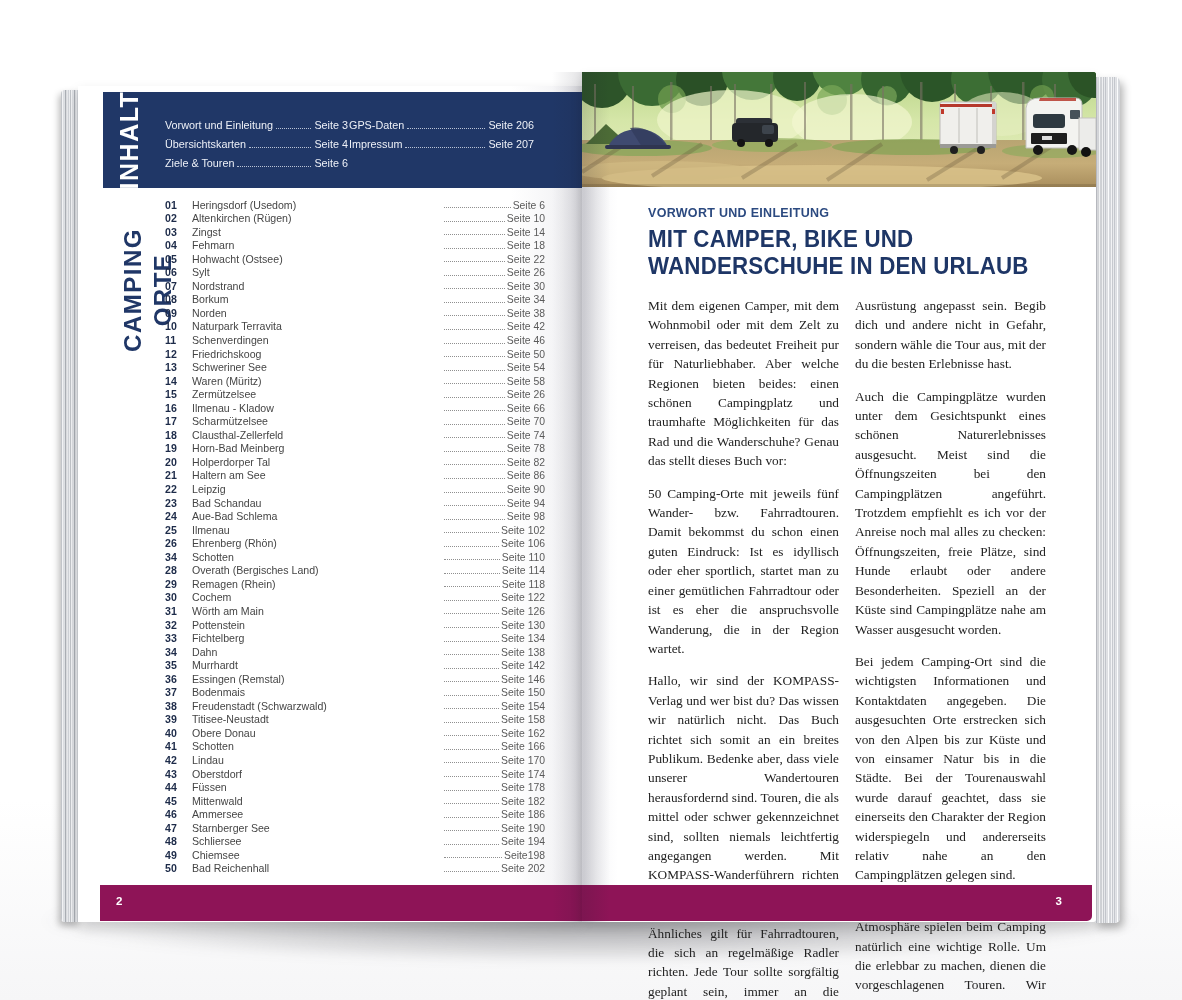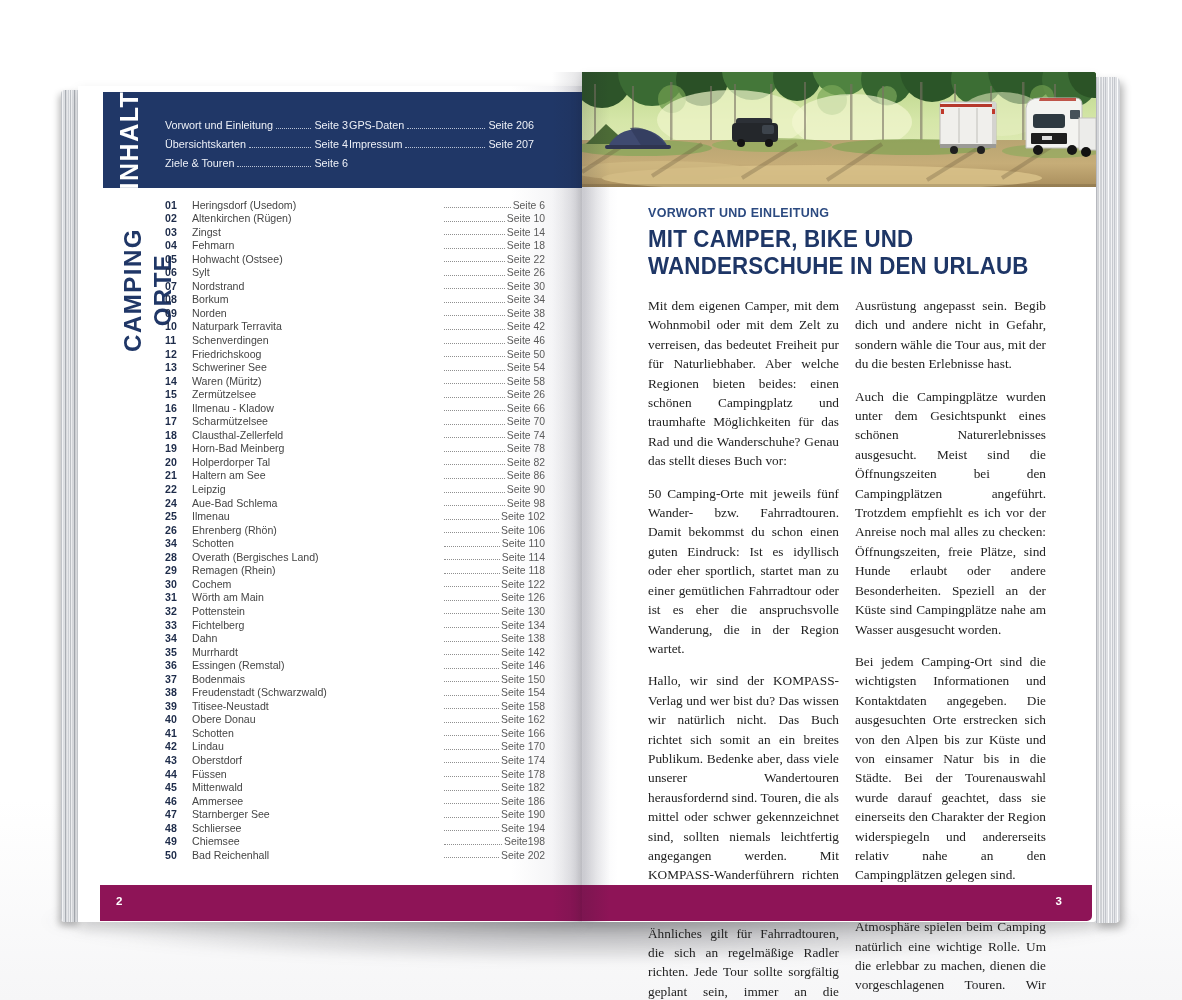--- a/index.html
+++ b/index.html
@@ -271,20 +271,26 @@
           <span class="e-page">Seite 86</span>
         </div>
 
         <div class="entry">
           <span class="e-num">22</span>
           <span class="e-name">Leipzig</span>
           <span class="e-dots"></span>
           <span class="e-page">Seite 90</span>
         </div>
 
+        <div class="entry">
+          <span class="e-num">23</span>
+          <span class="e-name">Bad Schandau</span>
+          <span class="e-dots"></span>
+          <span class="e-page">Seite 94</span>
+        </div>
 
         <div class="entry">
           <span class="e-num">24</span>
           <span class="e-name">Aue-Bad Schlema</span>
           <span class="e-dots"></span>
           <span class="e-page">Seite 98</span>
         </div>
 
         <div class="entry">
           <span class="e-num">25</span>

